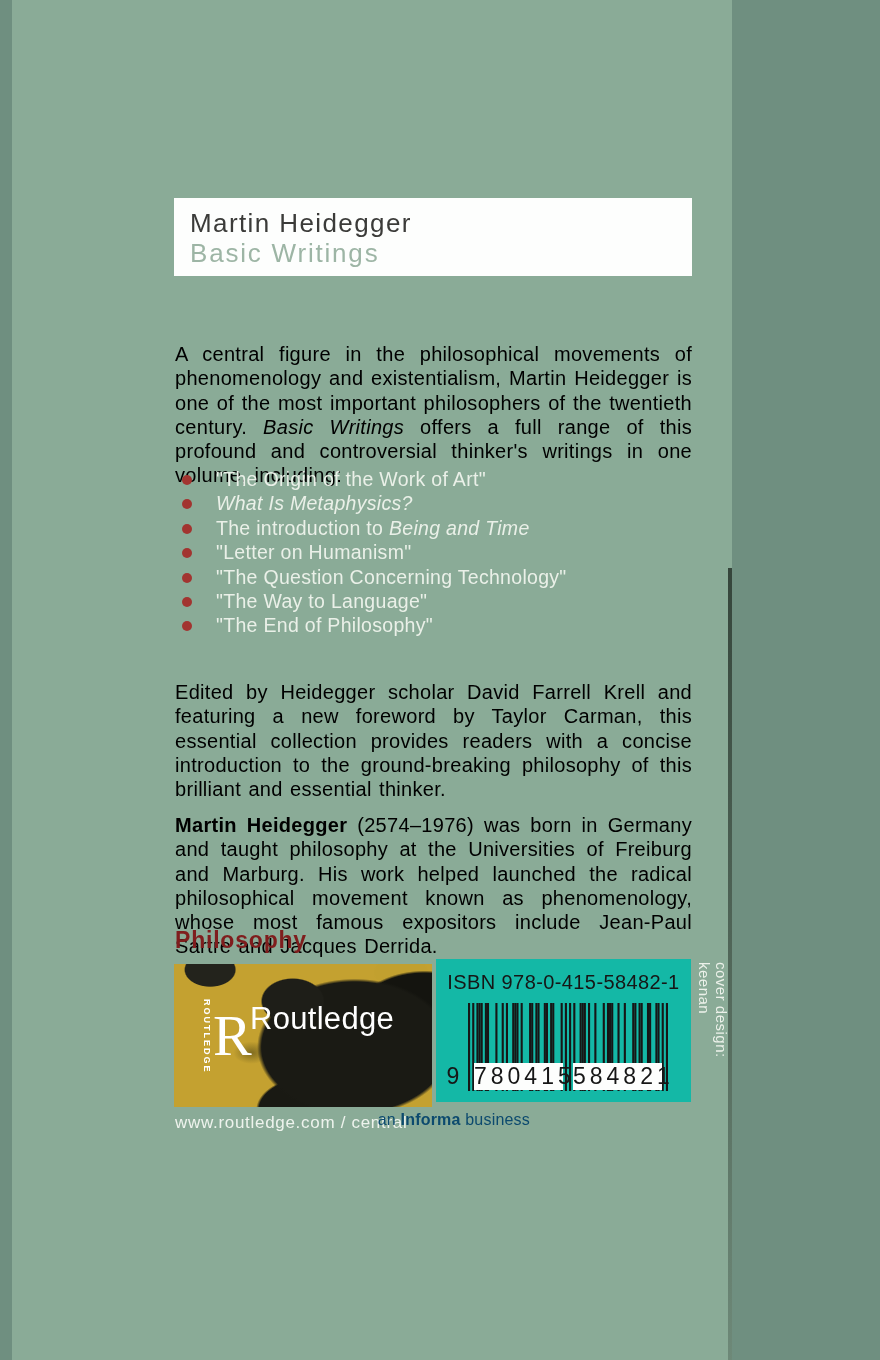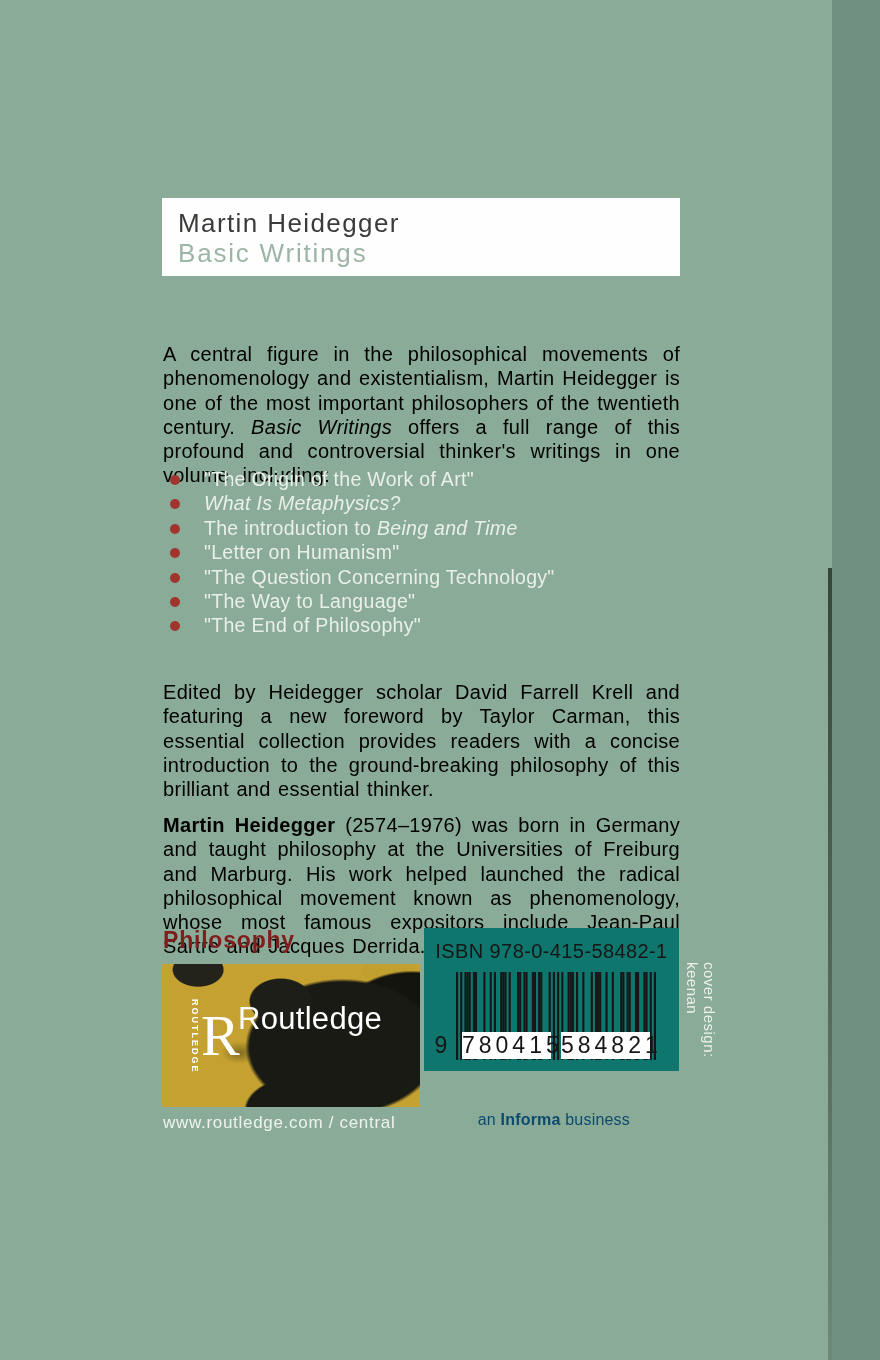--- a/index.html
+++ b/index.html
@@ -1,22 +1,23 @@
 <!DOCTYPE html>
 <html><head>
 <meta charset="utf-8">
 <style>
   html,body { margin:0; padding:0; background:#6f8f80; }
   .cover {
     position: relative;
-    width: 832px;
+    width: 720px;
     height: 1360px;
     background: #8aab97;
     overflow: hidden;
     font-family: "Liberation Sans", "DejaVu Sans", sans-serif;
+    margin-left: 12px;
   }
 
   
   .title-box {
     position: absolute; left: 162px; top: 198px;
     width: 518px; height: 78px;
     background: #fdfefd;
   }
   .title-author {
     position: absolute; left: 16px; top: 10px;
@@ -93,22 +94,22 @@
   .r-letter {
     font-family: "Liberation Serif", "DejaVu Serif", serif;
     font-size: 58px; line-height: 1; color: #ffffff; margin-left: 1px;
   }
   .pub-text { position: absolute; left: 76px; top: 39px; color: #ffffff; }
   .pub-name { font-size: 31px; letter-spacing: 0.3px; line-height: 1.05; }
   .pub-group { font-size: 18px; letter-spacing: 0.2px; margin-top: 3px; }
 
   
   .barcode-box {
-    position: absolute; left: 424px; top: 928px;
-    width: 255px; height: 143px; background: #0f766e;
+    position: absolute; left: 424px; top: 959px;
+    width: 255px; height: 143px; background: #14b8a6;
   }
   .isbn-label {
     position: absolute; left: 0; right: 0; top: 12px;
     text-align: center; font-size: 20px; letter-spacing: 0.4px;
     color: #161616;
   }
   .barcode-bars {
     position: absolute; left: 32px; top: 44px;
     width: 200px; height: 88px;
   }

